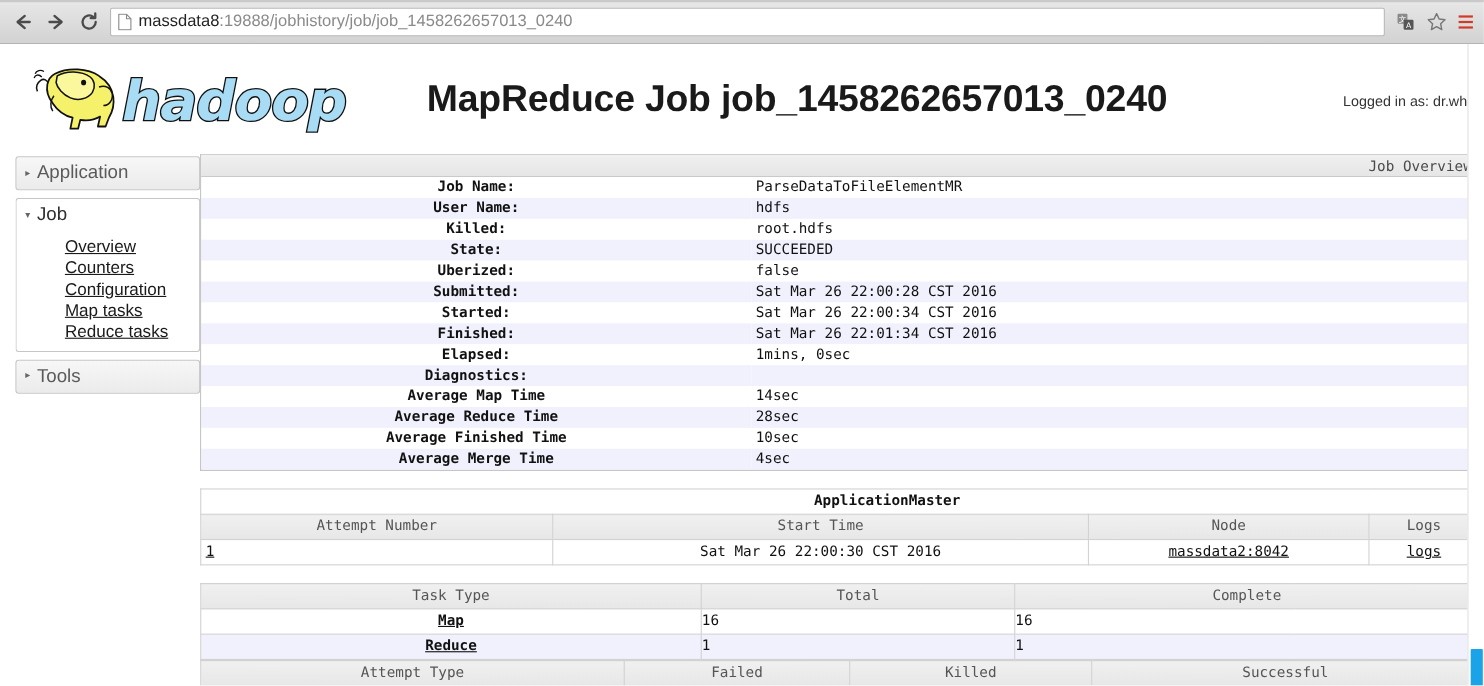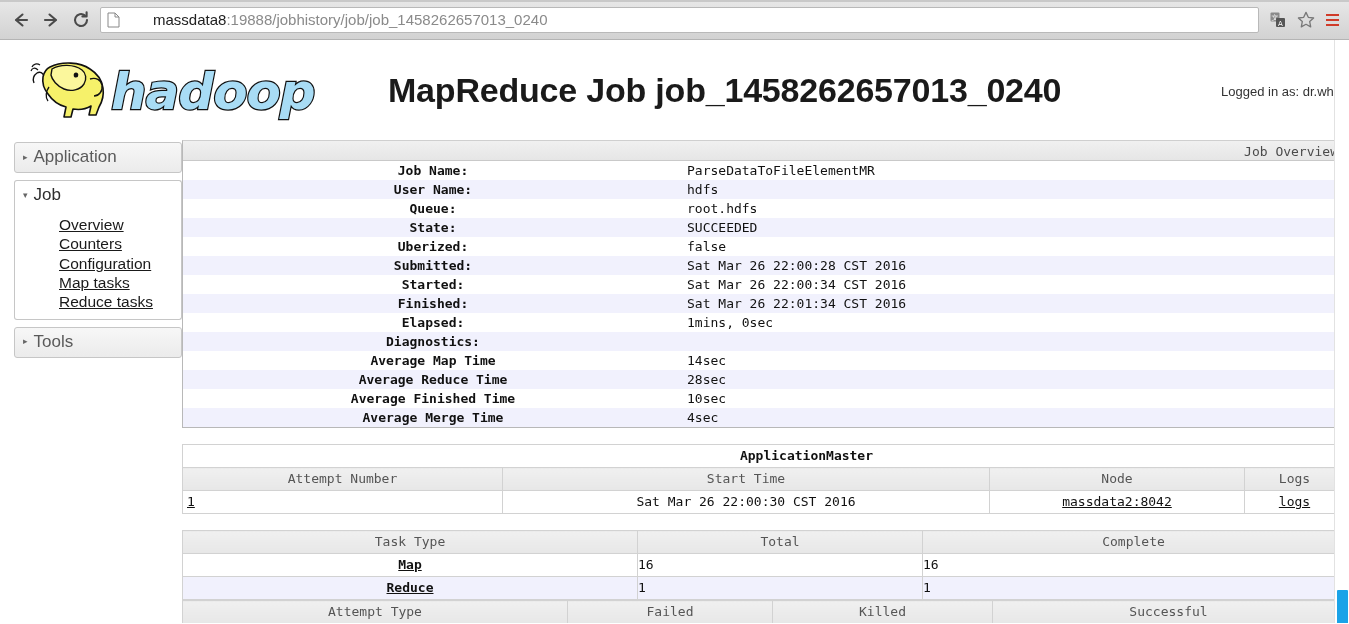--- a/index.html
+++ b/index.html
@@ -38,21 +38,20 @@
     flex: 1 1 auto;
     height: 26px;
     margin: 0 6px 0 4px;
     background: #fff;
     border: 1px solid #b9b9b9;
     border-radius: 2px;
     display: flex;
     align-items: center;
     padding: 0 6px;
     min-width: 0;
-    gap: 27px;
   }
   .url-text {
     font-size: 15px;
     color: #8a8a8a;
     white-space: nowrap;
     overflow: hidden;
     margin-left: 6px;
     font-family: "Liberation Sans", sans-serif;
   }
   .url-text .host { color: #222; }
@@ -399,21 +398,21 @@
           <tbody>
             <tr class="odd">
                 <td class="lbl">Job Name:</td>
                 <td class="val">ParseDataToFileElementMR</td>
               </tr>
             <tr class="even">
                 <td class="lbl">User Name:</td>
                 <td class="val">hdfs</td>
               </tr>
             <tr class="odd">
-                <td class="lbl">Queue:</td>
+                <td class="lbl">Killed:</td>
                 <td class="val">root.hdfs</td>
               </tr>
             <tr class="even">
                 <td class="lbl">State:</td>
                 <td class="val">SUCCEEDED</td>
               </tr>
             <tr class="odd">
                 <td class="lbl">Uberized:</td>
                 <td class="val">false</td>
               </tr>

